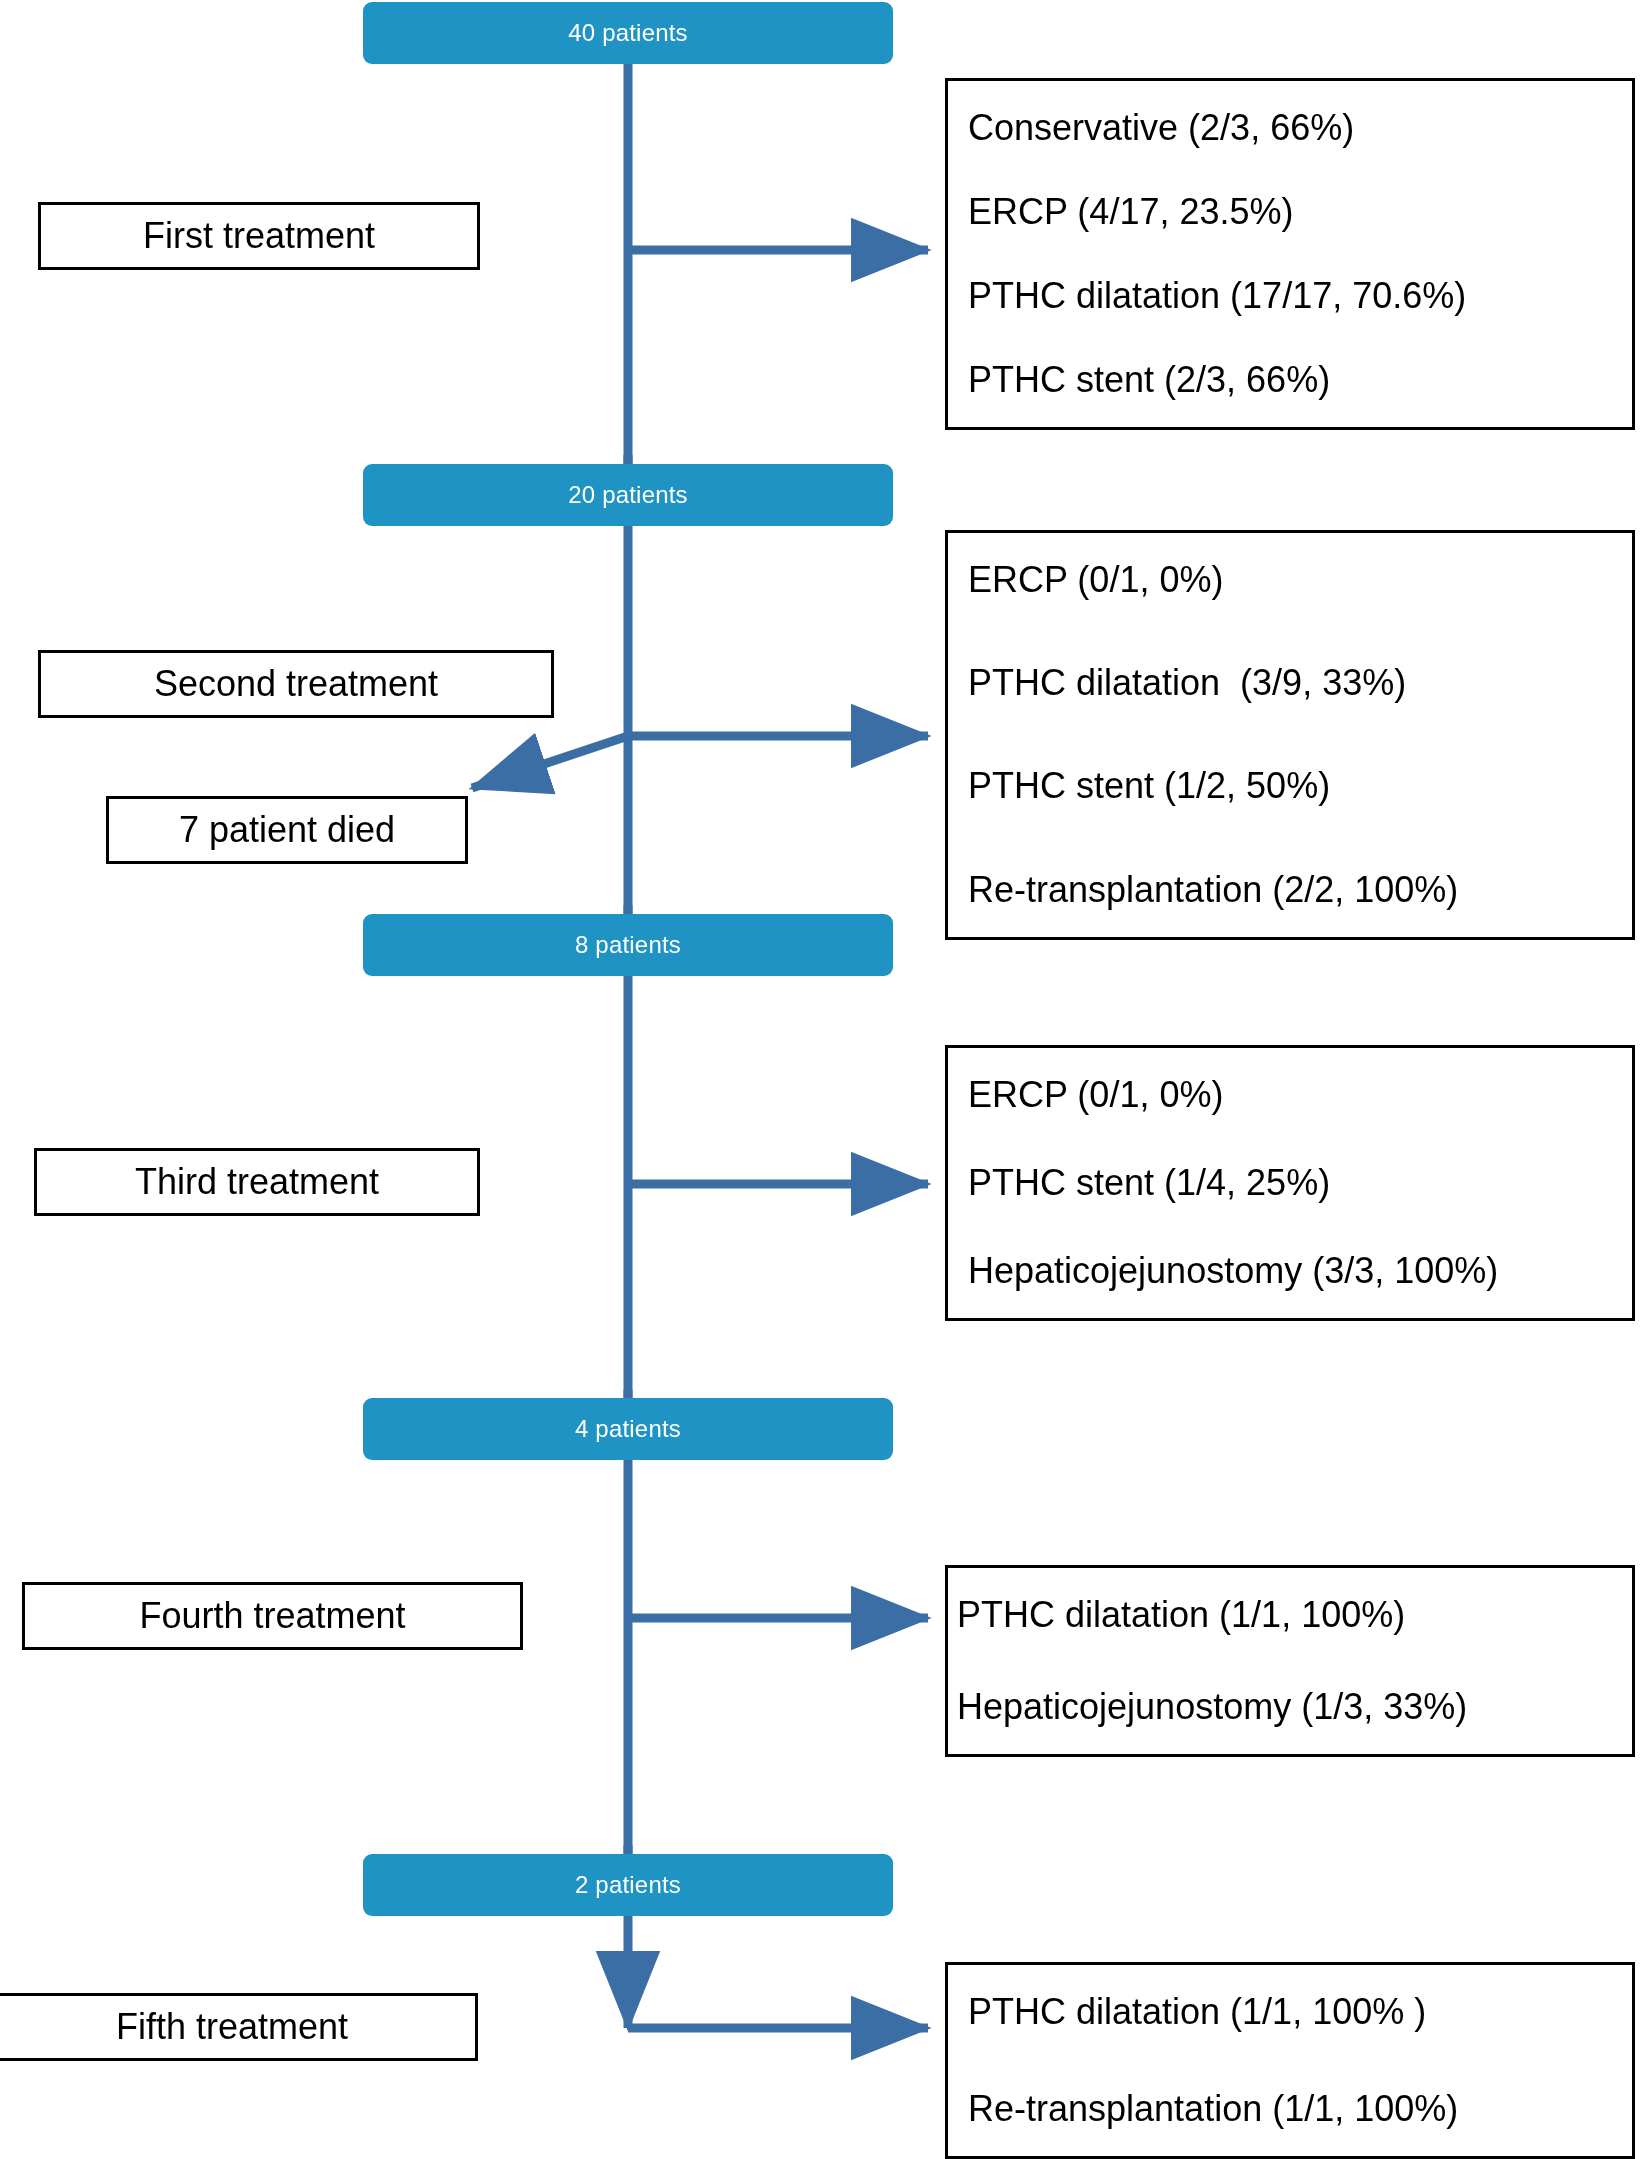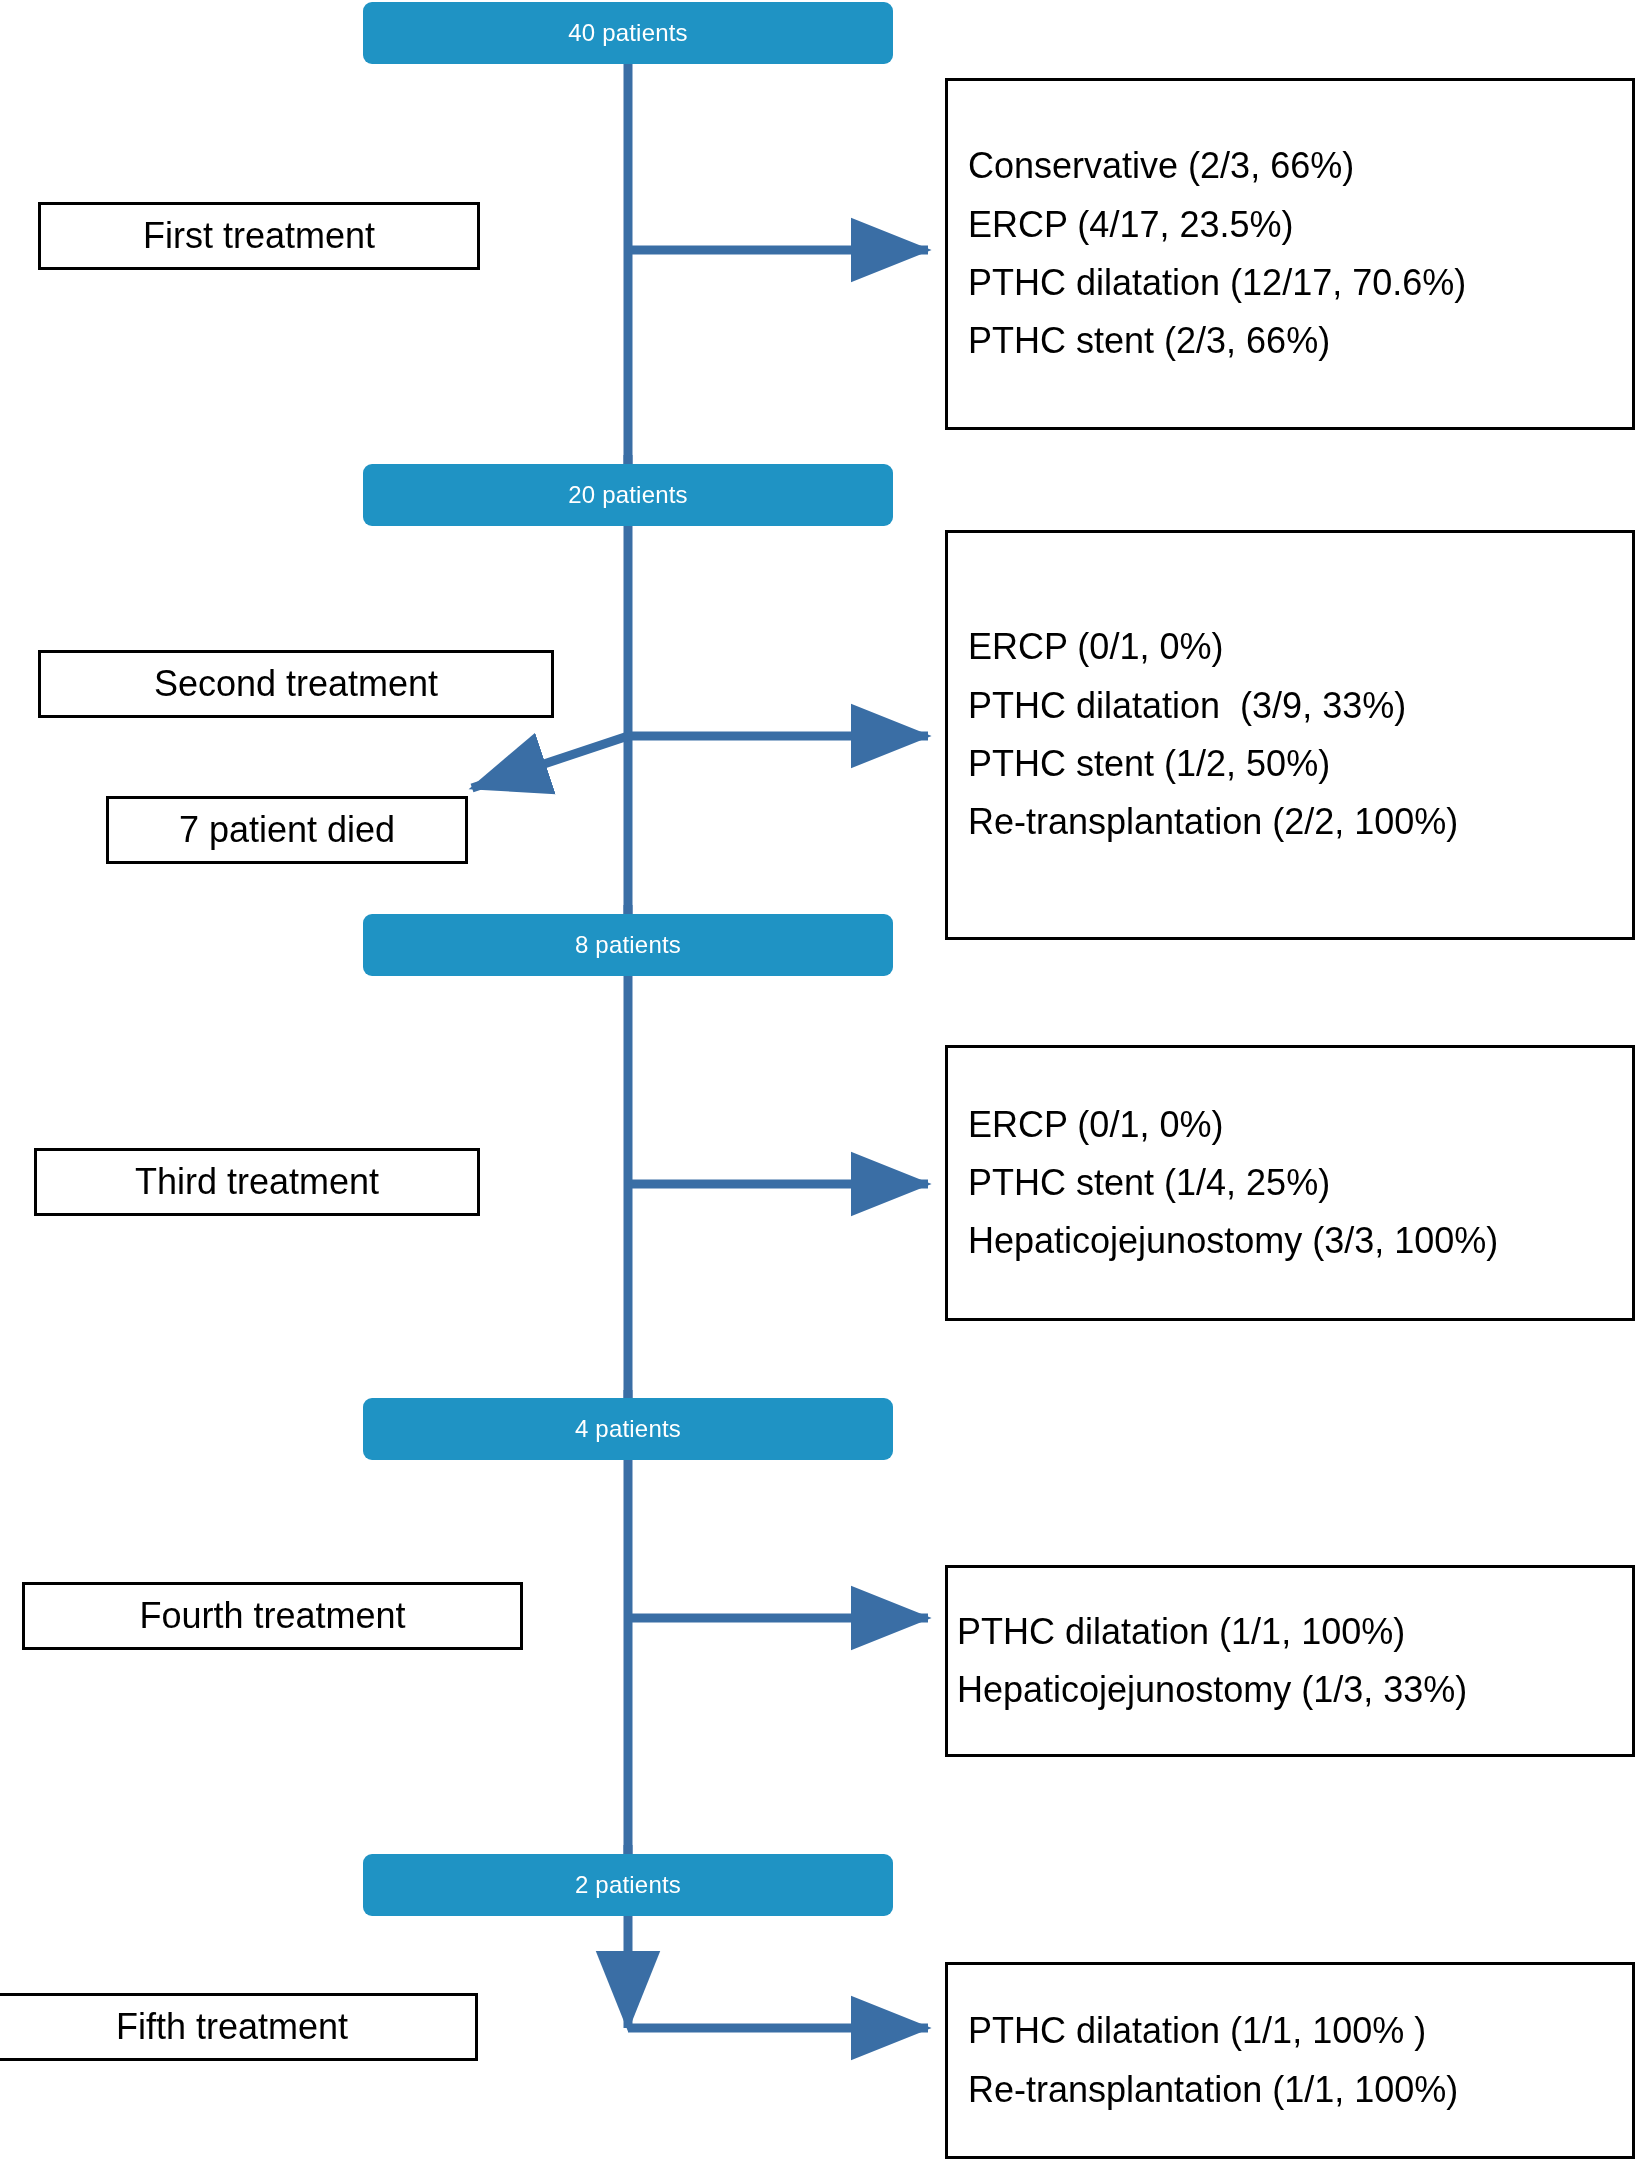--- a/index.html
+++ b/index.html
@@ -49,21 +49,21 @@
     align-items: center;
     justify-content: center;
     color: #000000;
     font-size: 36px;
   }
 
   .detail-box {
     padding: 18px 0 18px 20px;
     display: flex;
     flex-direction: column;
-    justify-content: center;
+    justify-content: space-between;
   }
   .detail-line {
     font-size: 36px;
     color: #000000;
     line-height: 1.62;
     white-space: pre;
   }
 
   
   #wires {
@@ -155,21 +155,21 @@
     <span>Fourth treatment</span>
   </div>
 
   <div class="outline-box label-box" style="left:-14px; top:1993px; width:492px; height:68px;">
     <span>Fifth treatment</span>
   </div>
 
   <div class="outline-box detail-box" style="left:945px; top:78px; width:690px; height:352px;">
     <div class="detail-line">Conservative (2/3, 66%)</div>
     <div class="detail-line">ERCP (4/17, 23.5%)</div>
-    <div class="detail-line">PTHC dilatation (12/17, 70.6%)</div>
+    <div class="detail-line">PTHC dilatation (17/17, 70.6%)</div>
     <div class="detail-line">PTHC stent (2/3, 66%)</div>
   </div>
 
   <div class="outline-box detail-box" style="left:945px; top:530px; width:690px; height:410px;">
     <div class="detail-line">ERCP (0/1, 0%)</div>
     <div class="detail-line">PTHC dilatation  (3/9, 33%)</div>
     <div class="detail-line">PTHC stent (1/2, 50%)</div>
     <div class="detail-line">Re-transplantation (2/2, 100%)</div>
   </div>
 

